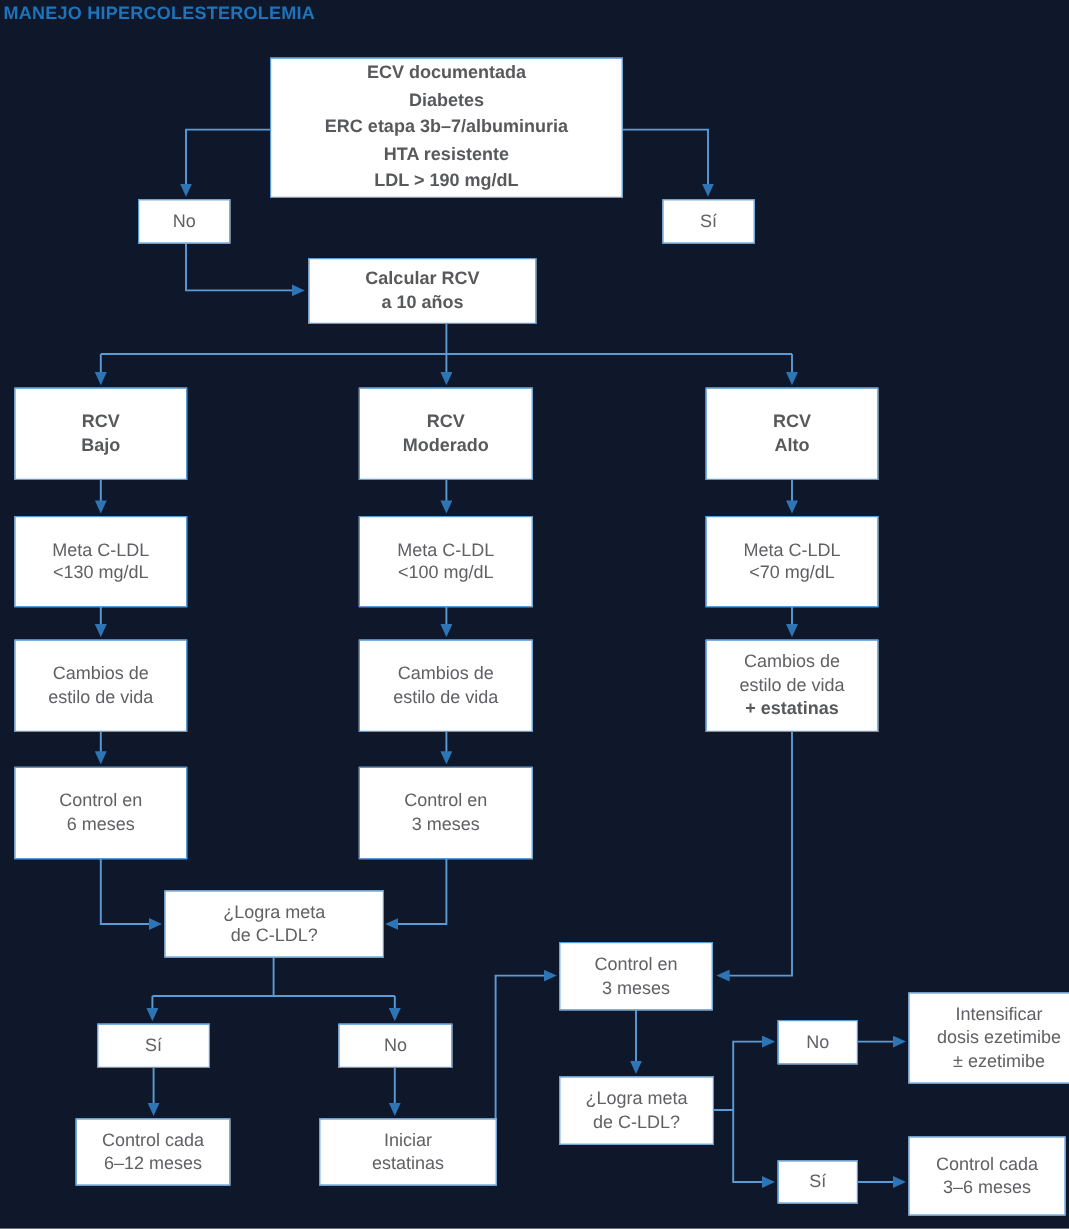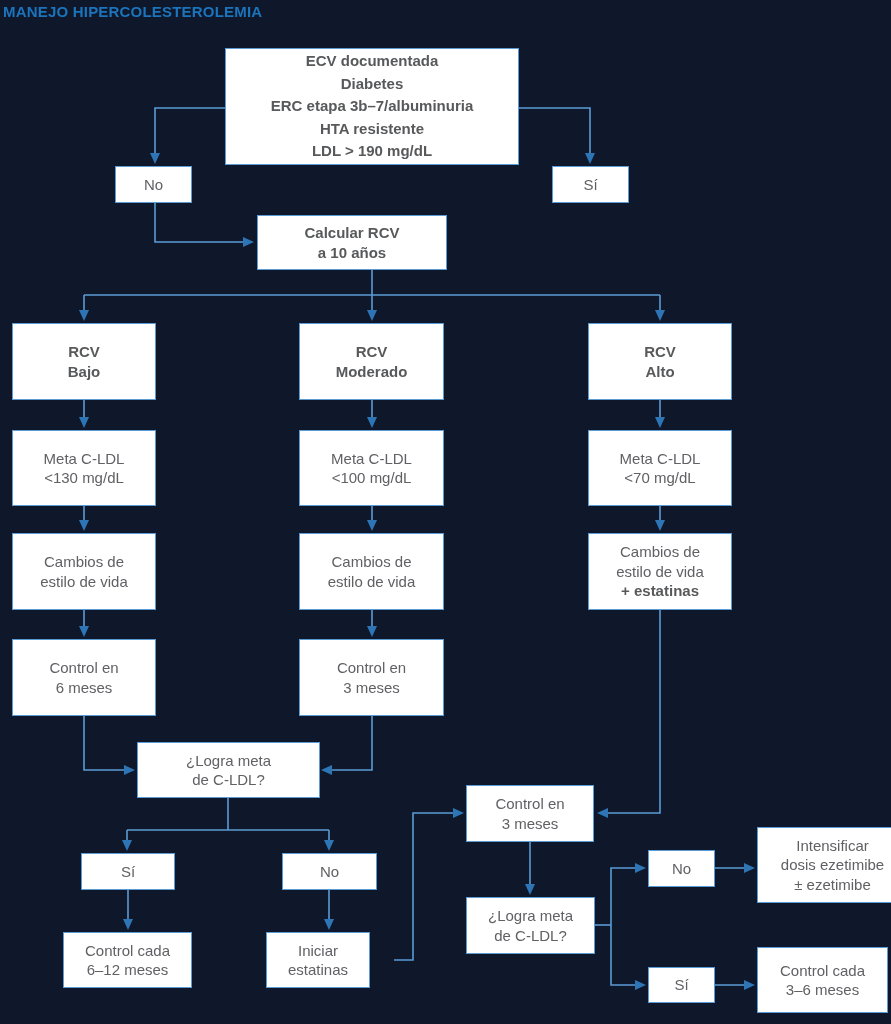--- a/index.html
+++ b/index.html
@@ -157,21 +157,21 @@
     <span>de C-LDL?</span>
   </div>
 
   <div class="box" style="left:81px; top:853px; width:94px; height:37px;">Sí</div>
   <div class="box" style="left:282px; top:853px; width:95px; height:37px;">No</div>
 
   <div class="box" style="left:63px; top:932px; width:129px; height:56px;">
     <span>Control cada</span>
     <span>6–12 meses</span>
   </div>
-  <div class="box" style="left:266px; top:932px; width:104px; height:56px;">
+  <div class="box" style="left:266px; top:932px; width:148px; height:56px;">
     <span>Iniciar</span>
     <span>estatinas</span>
   </div>
 
   <div class="box" style="left:466px; top:785px; width:128px; height:57px;">
     <span>Control en</span>
     <span>3 meses</span>
   </div>
   <div class="box" style="left:466px; top:897px; width:129px; height:57px;">
     <span>¿Logra meta</span>

